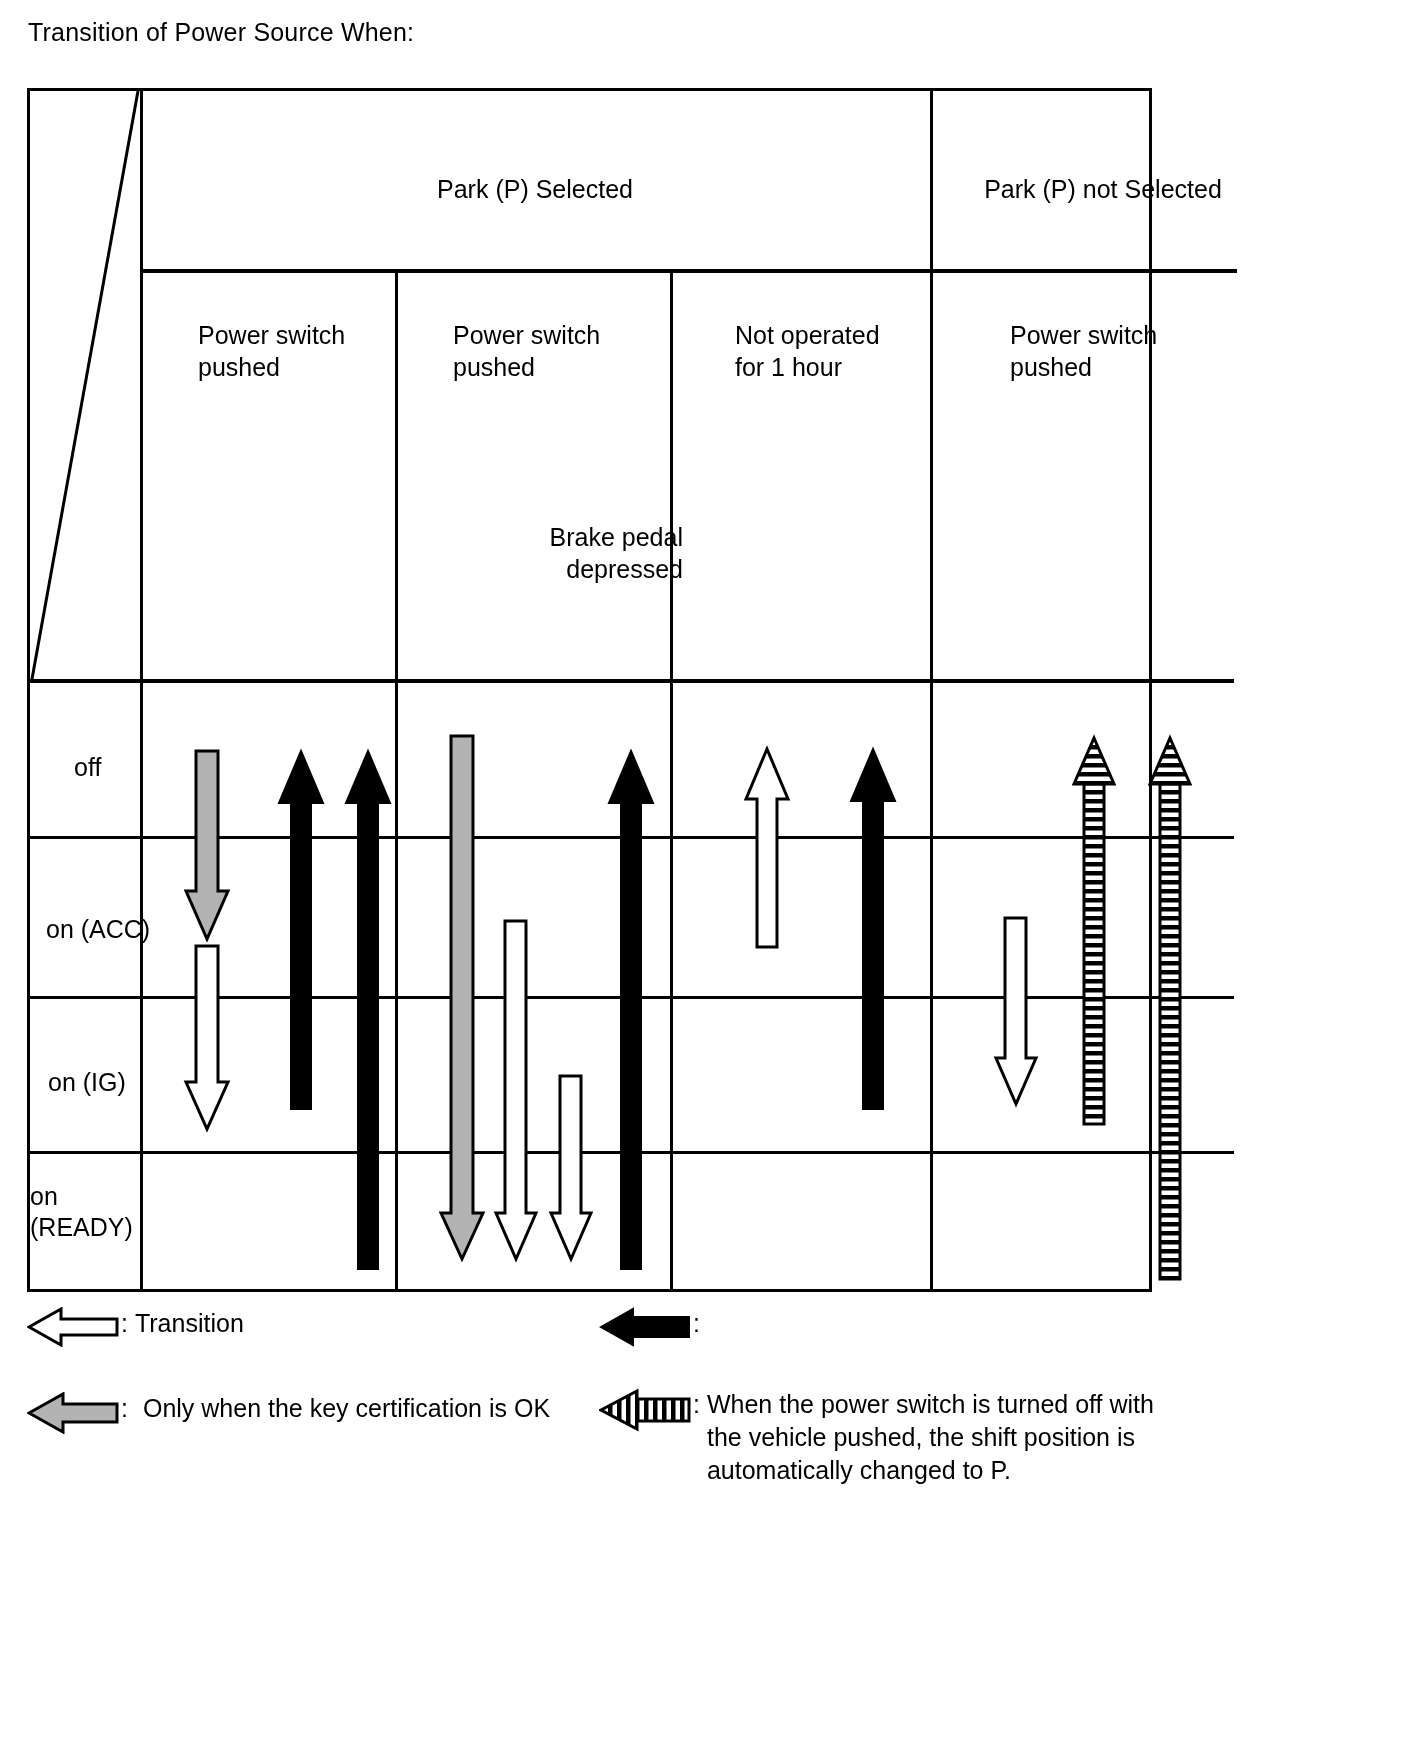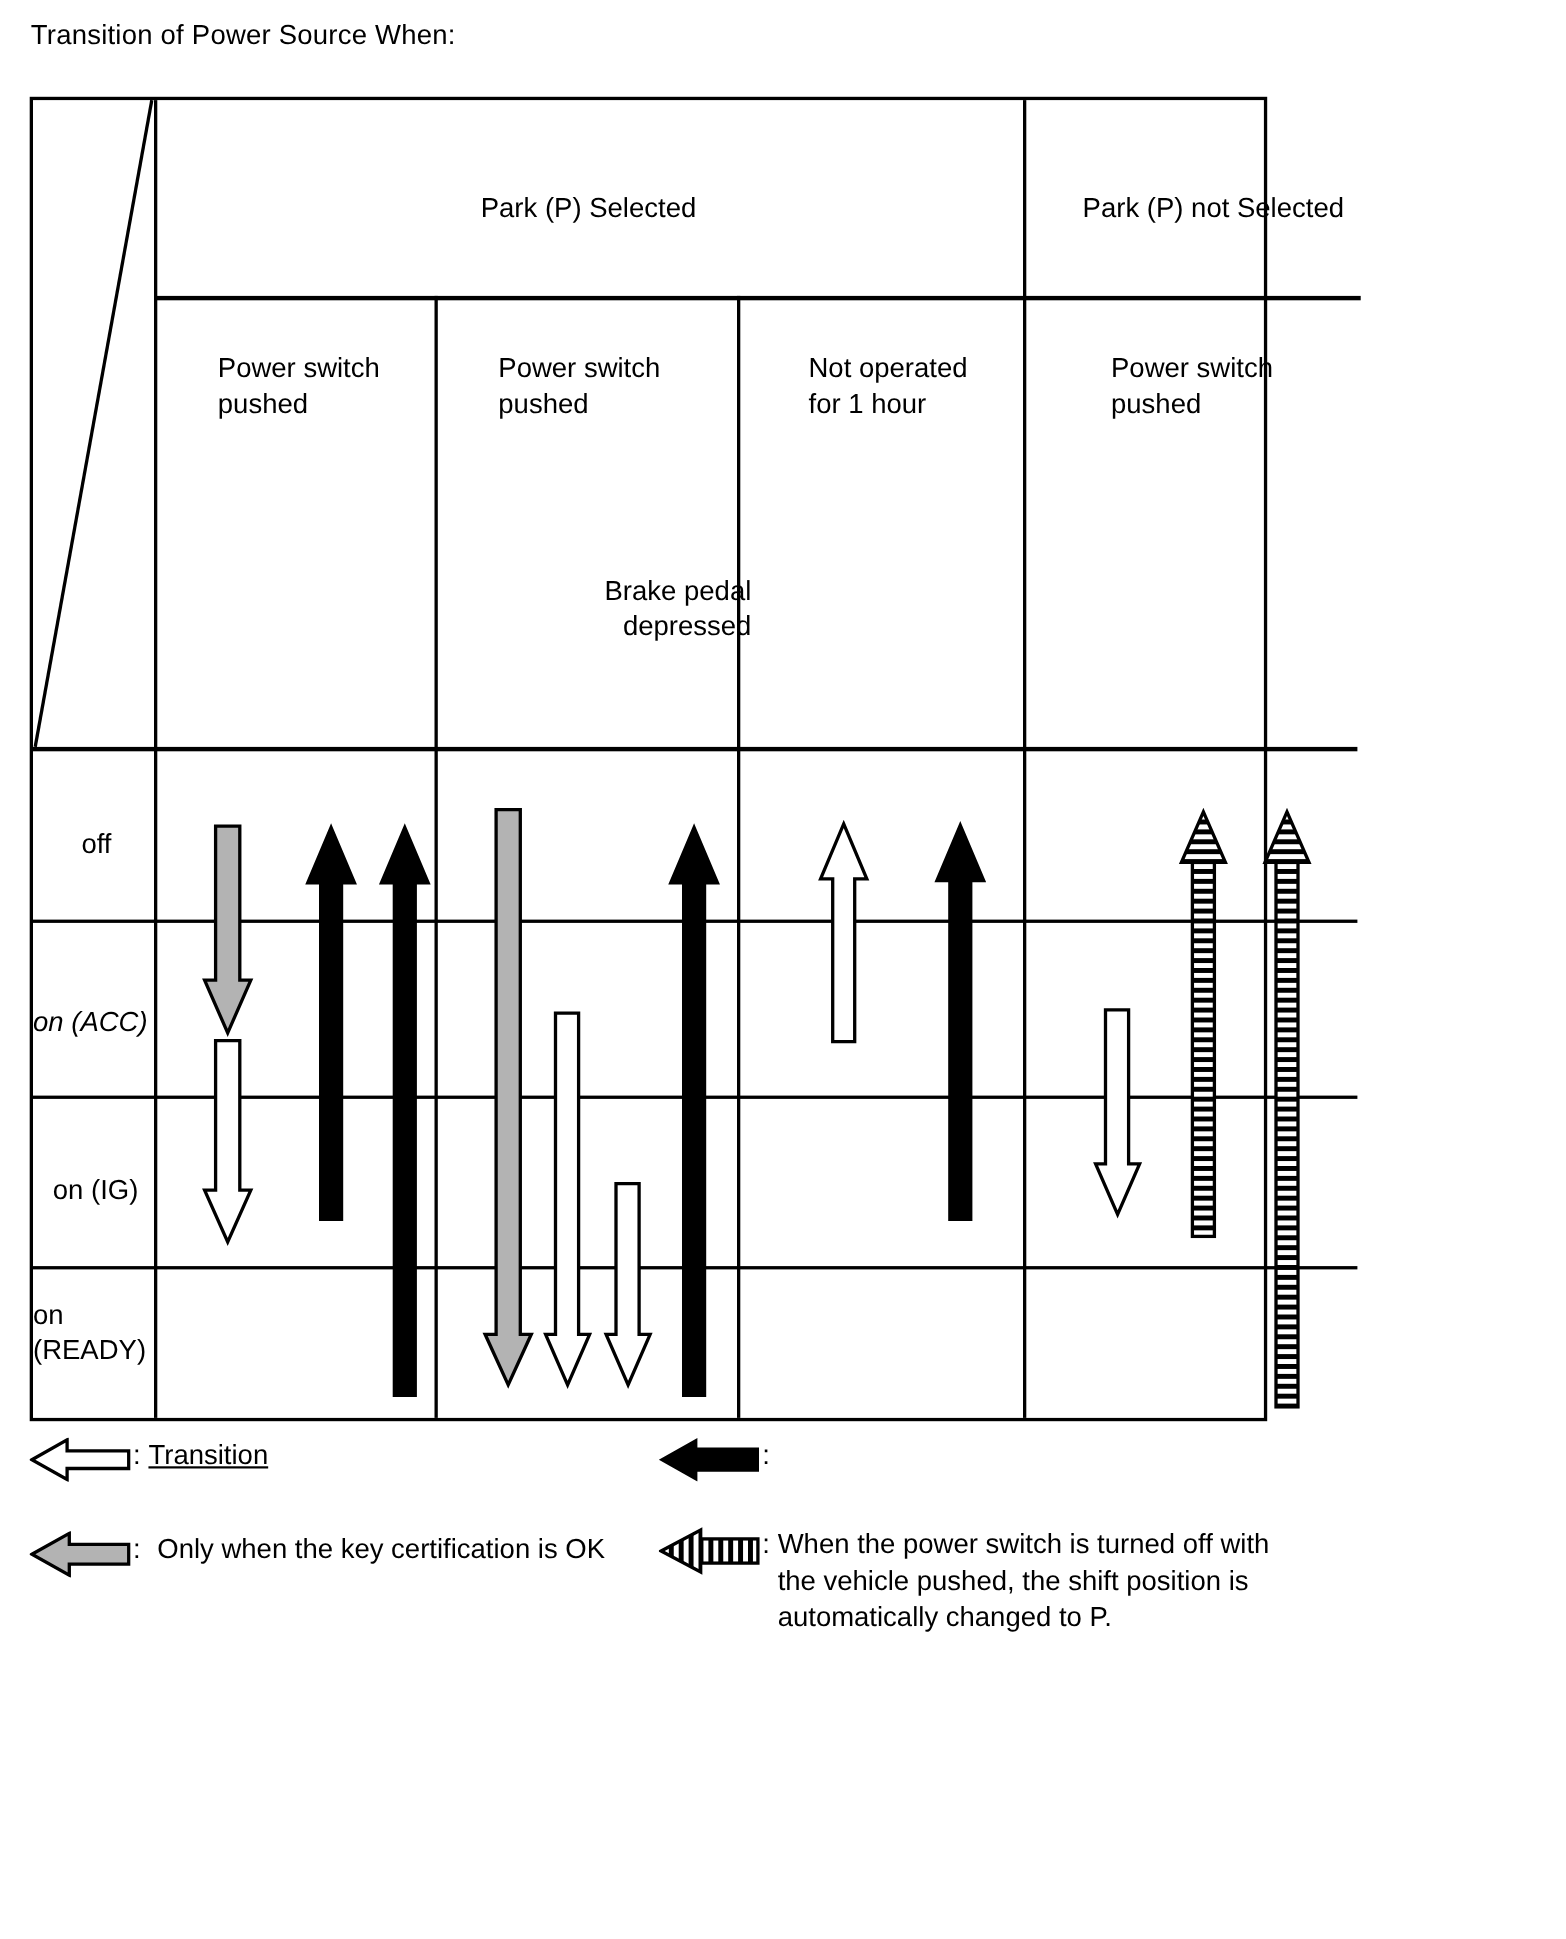--- a/index.html
+++ b/index.html
@@ -62,21 +62,21 @@
 pushed</div>
   <div class="cellText" style="left:705px;top:228px;width:210px;">Not operated
 for 1 hour</div>
   <div class="cellText" style="left:980px;top:228px;width:210px;">Power switch
 pushed</div>
 
   <div class="cellText" style="left:433px;top:430px;width:220px;text-align:right;">Brake pedal
 depressed</div>
 
   <div class="cellText" style="left:44px;top:660px;width:100px;">off</div>
-  <div class="cellText" style="left:0px;top:822px;width:118px;font-style:italic;">on (ACC)</div>
+  <div class="cellText" style="left:16px;top:822px;width:118px;">on (ACC)</div>
   <div class="cellText" style="left:18px;top:975px;width:110px;">on (IG)</div>
   <div class="cellText" style="left:0px;top:1090px;width:118px;line-height:31px;">on (READY)</div>
 
   <svg width="0" height="0" style="position:absolute" aria-hidden="true">
     <defs>
       <pattern id="stripes" patternUnits="userSpaceOnUse" x="0" y="0" width="8" height="9">
         <rect x="0" y="0" width="8" height="9" fill="#fff"></rect>
         <rect x="0" y="0" width="8" height="4.5" fill="#000"></rect>
       </pattern>
       <pattern id="stripesHead" patternUnits="userSpaceOnUse" x="0" y="0" width="8" height="9">
@@ -170,21 +170,21 @@
 
 <div id="legend">
 
   <div class="lg" style="left:0px;top:7px;">
     <span class="sym">
       <svg width="92" height="40" viewBox="0 0 92 40">
         <polygon points="2,20 34,2 34,12 90,12 90,28 34,28 34,38" fill="#ffffff" stroke="#000" stroke-width="3" stroke-linejoin="miter"></polygon>
       </svg>
     </span>
     <span class="colon" style="margin-left:2px;">:</span>
-    <span class="txt" style="margin-left:7px;text-decoration:underline;">Transition</span>
+    <span class="txt" style="margin-left:7px;">Transition</span>
   </div>
 
   <div class="lg" style="left:572px;top:7px;">
     <span class="sym">
       <svg width="92" height="40" viewBox="0 0 92 40">
         <polygon points="2,20 34,2 34,10 90,10 90,30 34,30 34,38" fill="#000000" stroke="#000" stroke-width="2" stroke-linejoin="miter"></polygon>
       </svg>
     </span>
     <span class="colon" style="margin-left:2px;">:</span>
   </div>

